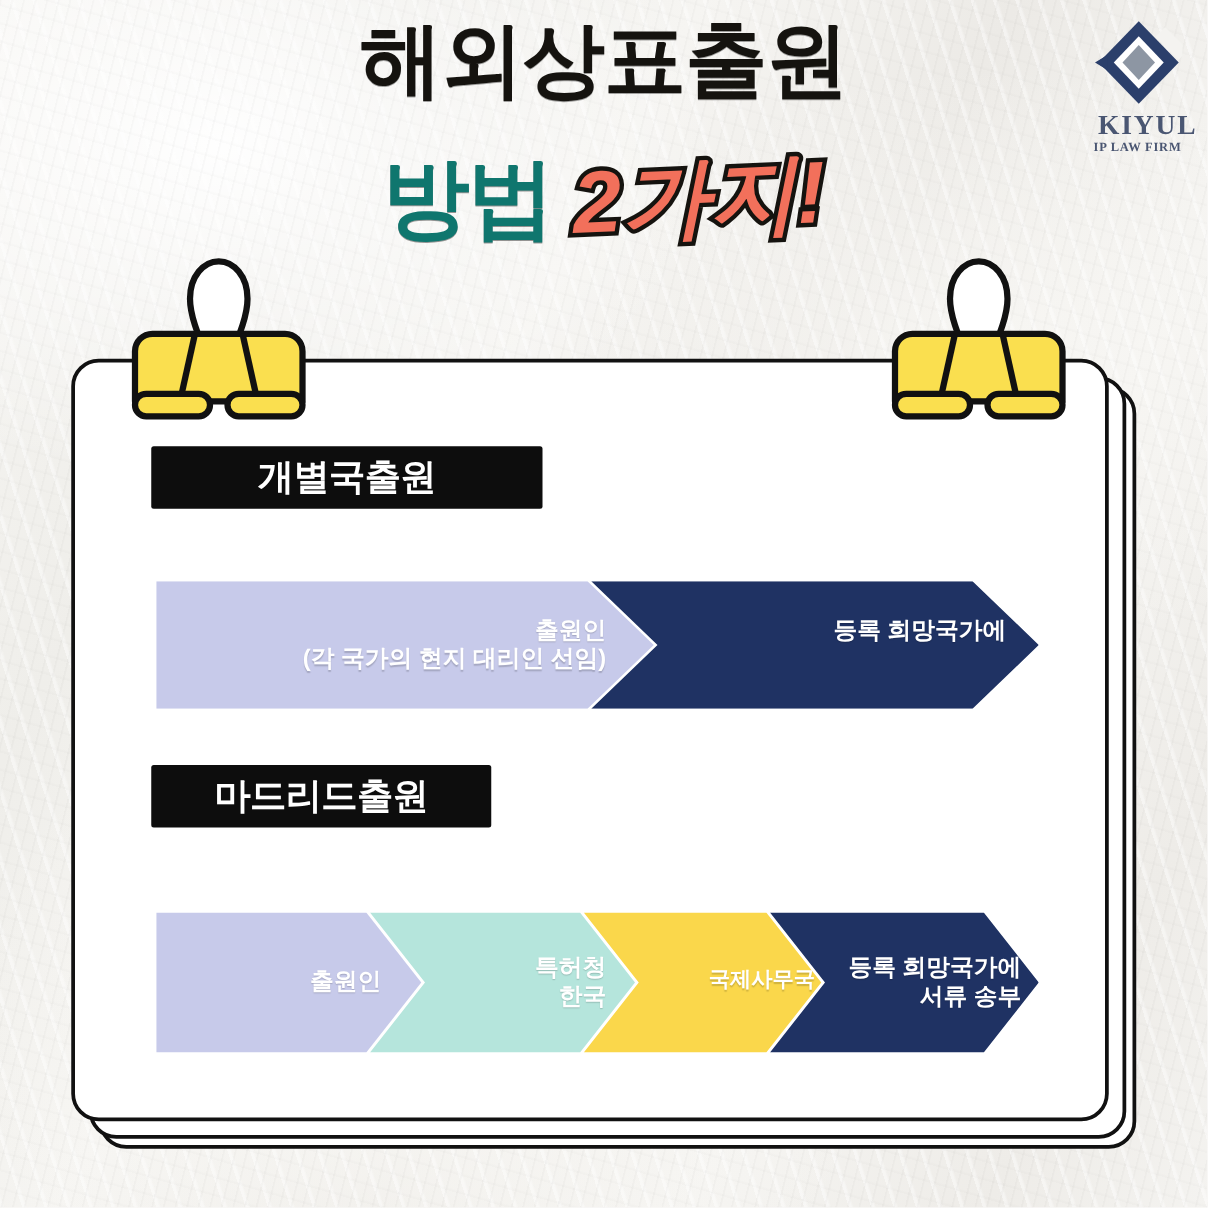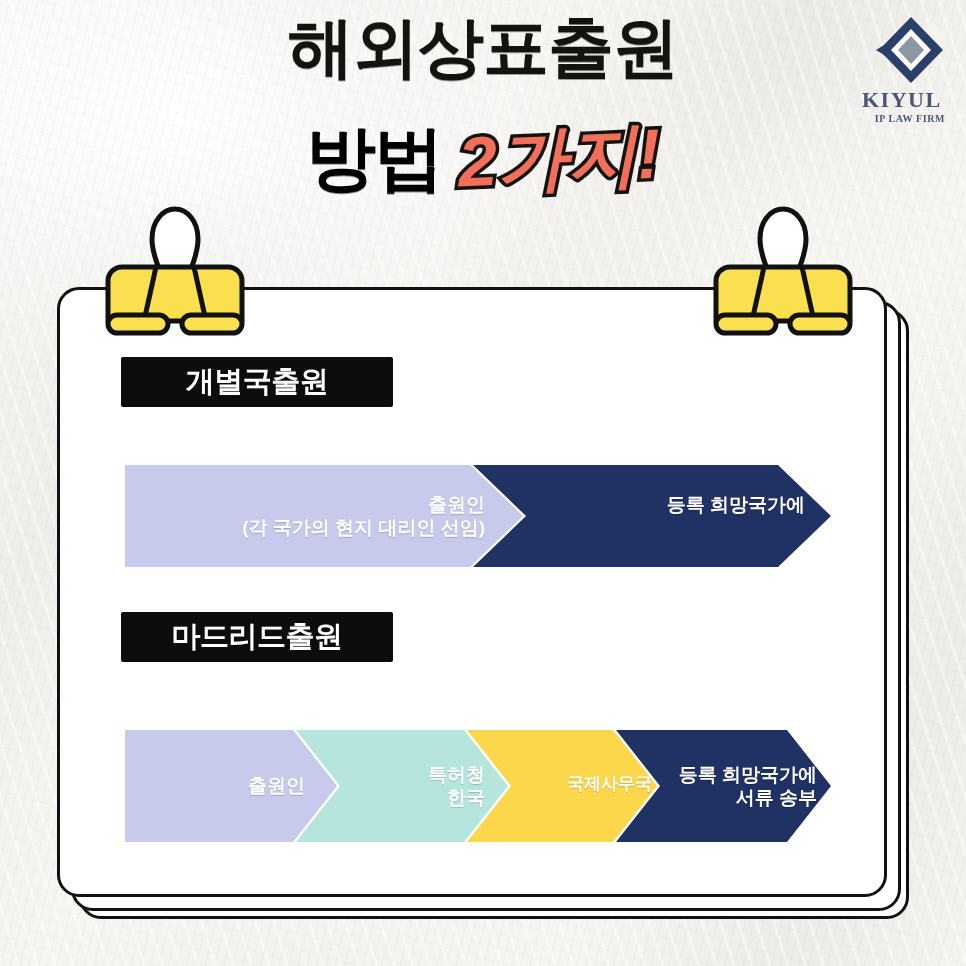--- a/index.html
+++ b/index.html
@@ -47,40 +47,40 @@
   }
 
   #title-sub {
     position:absolute; left:0; top:123px; width:966px;
     text-align:center;
     font-size:70px; font-weight:bold;
     line-height:1;
     white-space:nowrap;
   }
   #title-sub-black {
-    color:#000000; letter-spacing:-2px;
+    color:#0f766e; letter-spacing:-2px;
     text-shadow:0 1px 0 rgba(0,0,0,.4);
   }
   #title-sub-accent {
     color:#f2705b;
     margin-left:16px;
     font-style:italic;
     letter-spacing:0px;
     -webkit-text-stroke:7px #15130f;
     paint-order:stroke fill;
     display:inline-block;
     transform:rotate(-2.5deg);
   }
 
   
   #logo { position:absolute; left:862px; top:14px; width:96px; height:120px; }
   #logo-mark { position:absolute; left:14px; top:0; width:70px; height:72px; }
   #logo-kiyul {
     position:absolute; left:0; top:73px; width:96px;
-    text-align:left;
+    text-align:right;
     font-family:"Liberation Serif", serif;
     font-size:22px; font-weight:bold; color:#4a5672;
     letter-spacing:1.5px;
   }
   #logo-tagline {
     position:absolute; left:0; top:99px; width:96px;
     text-align:center;
     font-family:"Liberation Serif", serif;
     font-size:10px; font-weight:bold; color:#4a5672;
     letter-spacing:.6px;
@@ -107,21 +107,21 @@
 
   .section-label {
     position:absolute;
     background:#0d0d0d;
     color:#ffffff;
     font-size:29px; font-weight:bold;
     letter-spacing:-.5px;
     display:flex; align-items:center; justify-content:center;
     border-radius:2px;
   }
-  #label-individual { left:64px; top:70px;  width:272px; height:50px; }
+  #label-individual { left:64px; top:70px;  width:313px; height:50px; }
   #label-madrid     { left:64px; top:325px; width:272px; height:50px; }
 
   .flow { position:absolute; }
   #flow-individual { left:68px; top:178px; width:706px; height:102px; }
   #flow-madrid     { left:68px; top:443px; width:706px; height:112px; }
 
   .flow-svg { display:block; }
 
   .seg-text {
     position:absolute;

